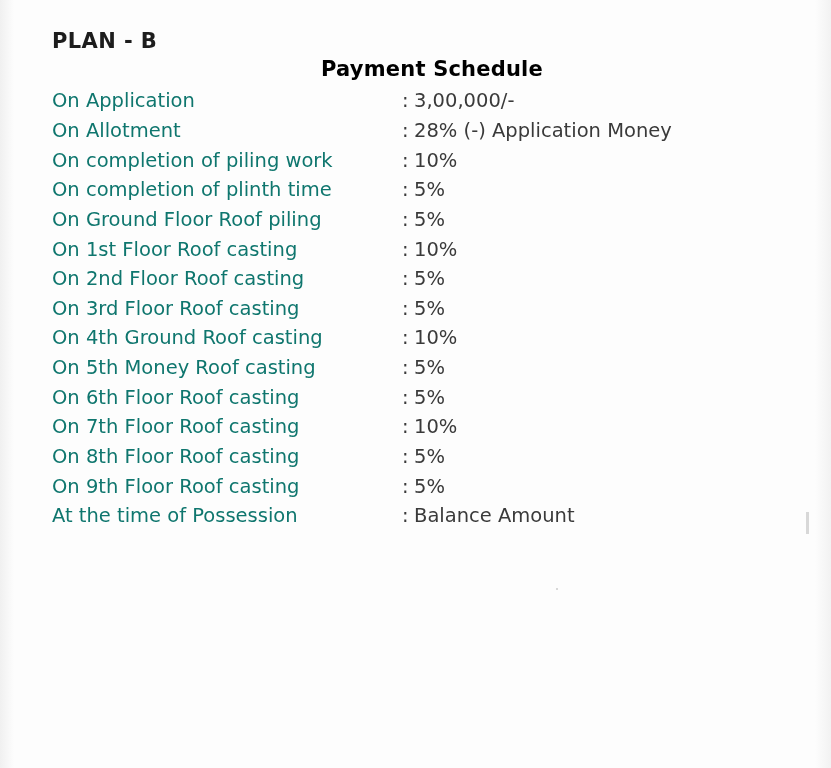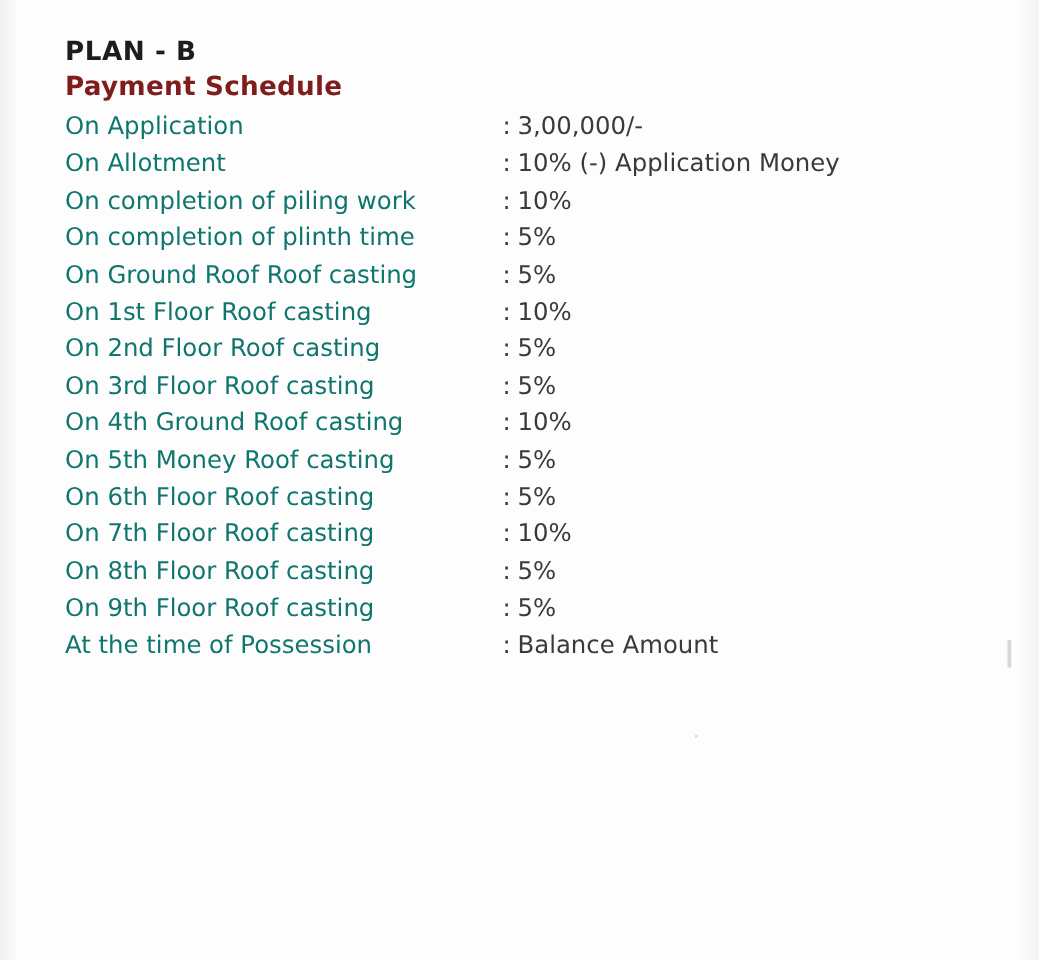--- a/index.html
+++ b/index.html
@@ -31,23 +31,24 @@
     font-weight: bold;
     letter-spacing: 0.4px;
     color: #1d1d1d;
     line-height: 1.32;
     margin: 0;
   }
   .subtitle {
     font-size: 21px;
     font-weight: bold;
     letter-spacing: 0.2px;
-    color: #7f1d1d;
+    color: #000000;
     line-height: 1.32;
     margin: 0 0 3px 0;
+    text-align: center;
   }
   .schedule {
     margin-top: 2px;
   }
   .row {
     display: flex;
     align-items: baseline;
     line-height: 1.52;
   }
   .milestone {
@@ -107,37 +108,37 @@
 
       <div class="row">
         <span class="milestone">On Application</span>
         <span class="colon">:</span>
         <span class="value">3,00,000/-</span>
       </div>
 
       <div class="row">
         <span class="milestone">On Allotment</span>
         <span class="colon">:</span>
-        <span class="value">10% (-) Application Money</span>
+        <span class="value">28% (-) Application Money</span>
       </div>
 
       <div class="row">
         <span class="milestone">On completion of piling work</span>
         <span class="colon">:</span>
         <span class="value">10%</span>
       </div>
 
       <div class="row">
         <span class="milestone">On completion of plinth time</span>
         <span class="colon">:</span>
         <span class="value">5%</span>
       </div>
 
       <div class="row">
-        <span class="milestone">On Ground Roof Roof casting</span>
+        <span class="milestone">On Ground Floor Roof piling</span>
         <span class="colon">:</span>
         <span class="value">5%</span>
       </div>
 
       <div class="row">
         <span class="milestone">On 1st Floor Roof casting</span>
         <span class="colon">:</span>
         <span class="value">10%</span>
       </div>
 

